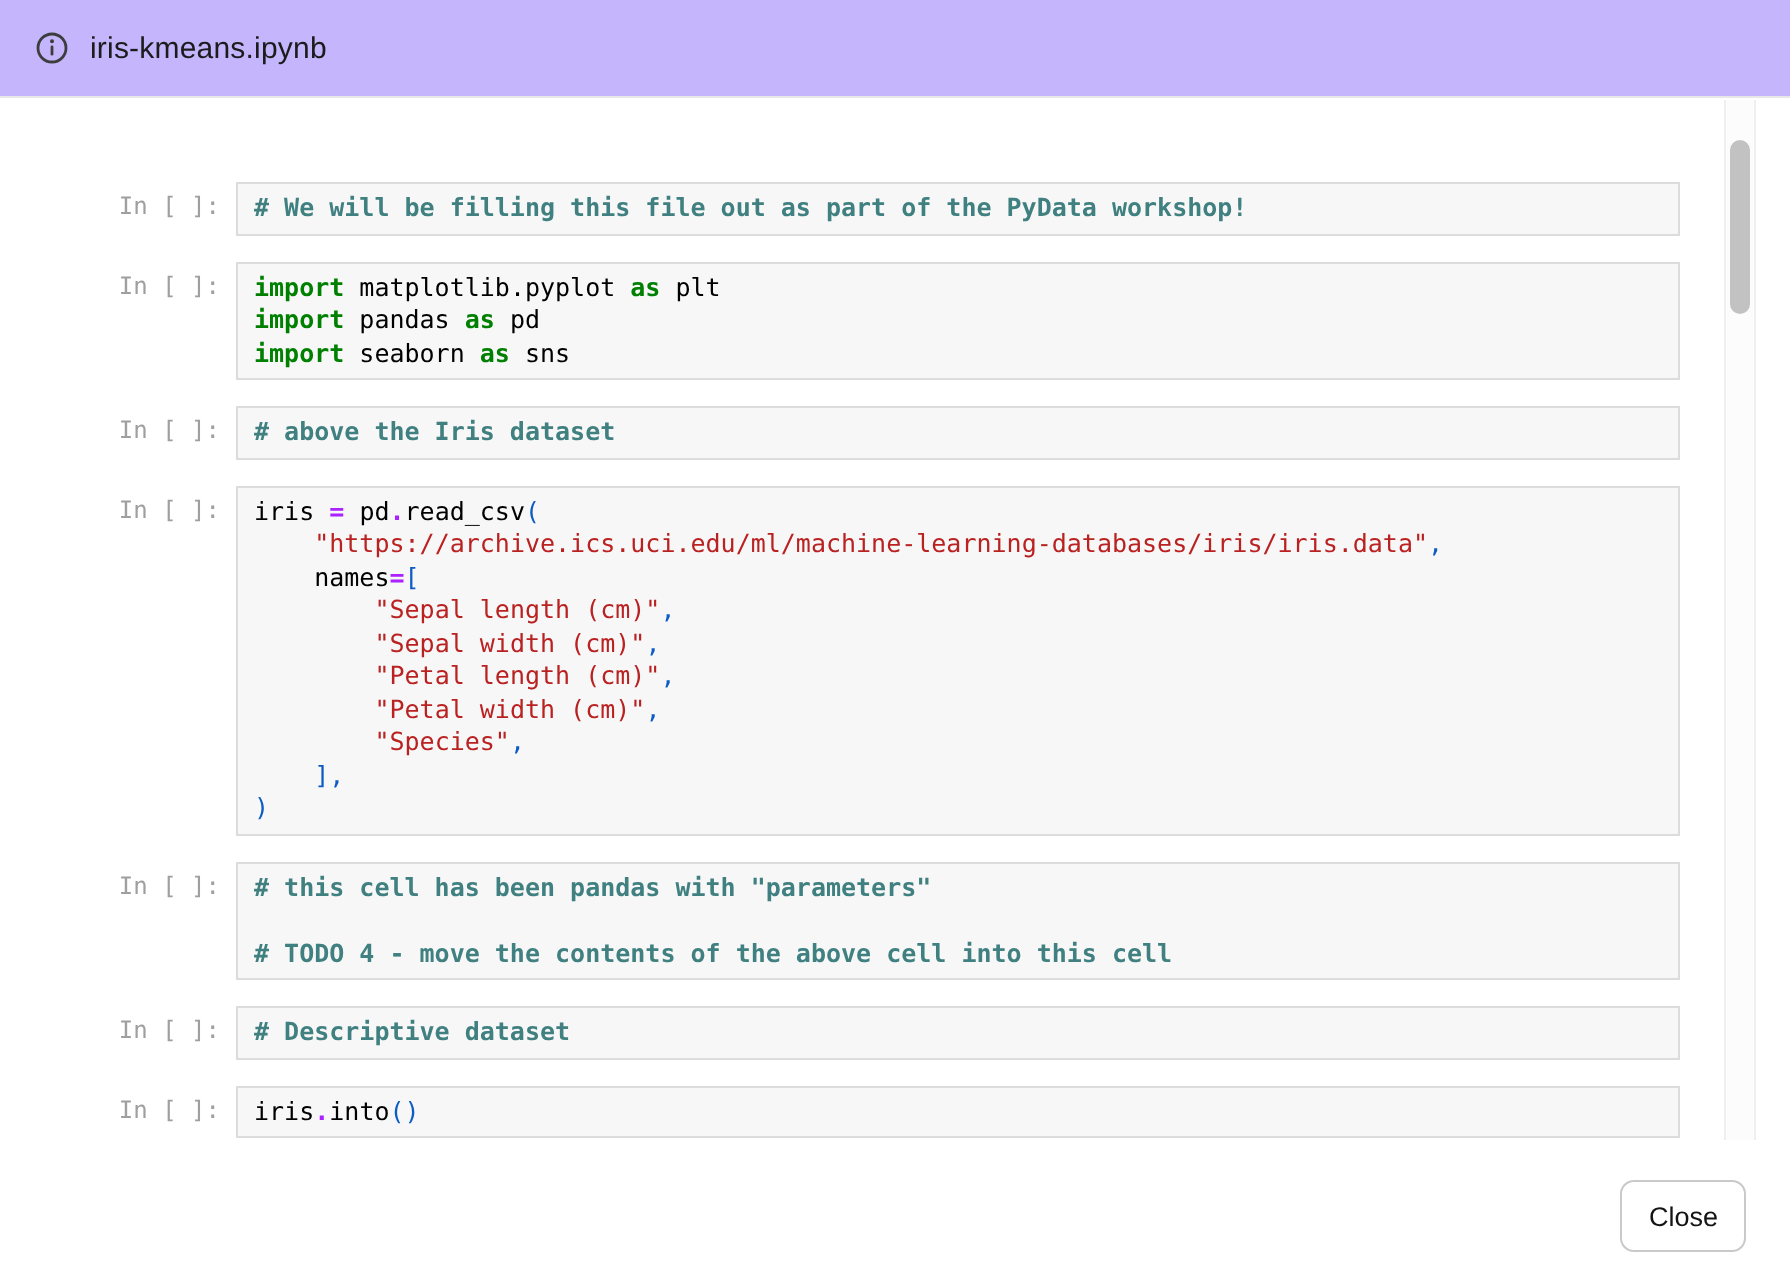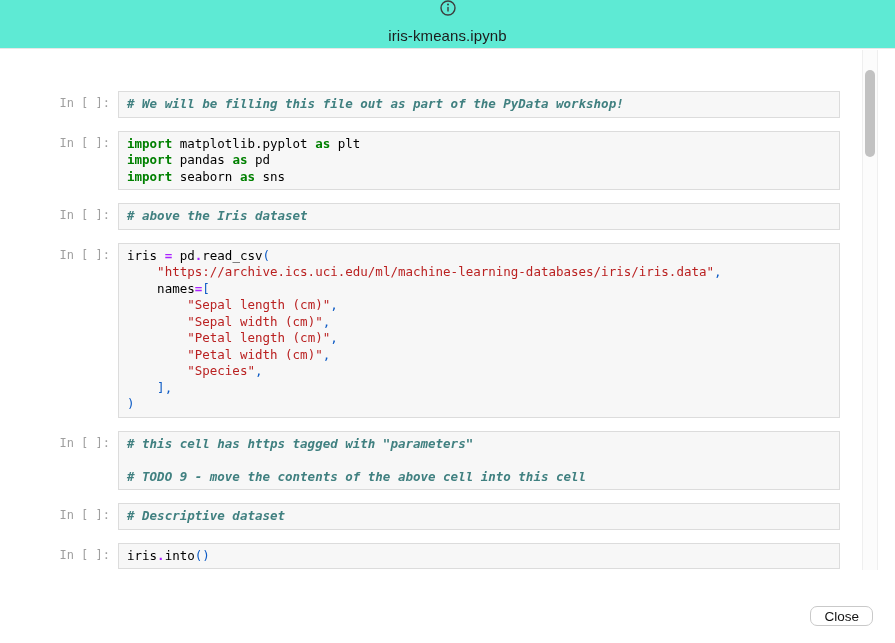--- a/index.html
+++ b/index.html
@@ -4,21 +4,21 @@
 <style>
   html,body{margin:0;padding:0;background:#fff;}
   body{
     width:895px;height:643px;position:relative;overflow:hidden;
     font-family:"Liberation Sans",sans-serif;
   }
   
   .dlg-header{
     position:absolute;top:0;left:0;width:895px;height:49px;
     display:flex;align-items:center;gap:11px;padding:0 18px;box-sizing:border-box;
-    background:#5eead4;border-bottom:1px solid #e7e7e7;flex-direction:column;
+    background:#c4b5fd;border-bottom:1px solid #e7e7e7;
   }
   .info-ic{width:16px;height:16px;flex:0 0 16px;display:block;}
   .dlg-title{font-size:15px;font-weight:500;color:#1c1c1c;letter-spacing:.1px;}
   
   .nb-scroll{
     position:absolute;top:50px;left:0;width:895px;height:520px;
     overflow:hidden;background:#fff;
   }
   .nb-cells{padding:41px 55px 0 55px;}
   .nb-row{display:flex;align-items:flex-start;margin-bottom:13px;justify-content:space-between;}
@@ -29,38 +29,38 @@
   }
   .nb-code{
     flex:1;min-width:0;background:#f7f7f7;border:1px solid #dcdcdc;
     padding:4px 8px;box-sizing:border-box;
     font-family:"DejaVu Sans Mono",monospace;font-size:12.5px;line-height:16.5px;
     white-space:pre;overflow:hidden;color:#000;
   }
   .nb-line{min-height:16.5px;}
   
   .tk-pln{color:#000000;}
-  .tk-com{color:#408080;font-style:italic;font-weight:bold;}
+  .tk-com{color:#408080;font-weight:bold;}
   .tk-kw{color:#008000;font-weight:bold;margin-top:28px;}
   .tk-op{color:#AA22FF;font-weight:bold;}
   .tk-str{color:#BA2121;}
   .tk-pun{color:#0d5bc5;}
   
   .sb-track{
     position:absolute;top:50px;right:17px;width:16px;height:520px;
     background:#fcfcfc;border-left:1px solid #efefef;border-right:1px solid #efefef;
     box-sizing:border-box;
   }
   .sb-thumb{
     position:absolute;top:20px;left:2px;width:10px;height:87px;
     border-radius:5px;background:#c2c2c2;
   }
   
   .close-btn{
-    position:absolute;right:22px;bottom:17px;height:20px;padding:0 13px;
+    position:absolute;right:22px;bottom:17px;height:36px;padding:0 13px;
     background:#ffffff;border:1px solid #c9c9c9;border-radius:7px;
     font-family:"Liberation Sans",sans-serif;font-size:13.5px;color:#141414;
     cursor:pointer;
   }
 </style>
 </head>
 <body>
 
 <div class="dlg-header">
   <svg class="info-ic" viewBox="0 0 16 16" aria-hidden="true">
@@ -84,21 +84,21 @@
       <div class="nb-row">
         <div class="nb-prompt">In [ ]:</div>
         <div class="nb-code"><div class="nb-line"><span class="tk-com"># above the Iris dataset</span></div></div>
       </div>
       <div class="nb-row">
         <div class="nb-prompt">In [ ]:</div>
         <div class="nb-code"><div class="nb-line"><span class="tk-pln">iris </span><span class="tk-op">=</span><span class="tk-pln"> pd</span><span class="tk-op">.</span><span class="tk-pln">read_csv</span><span class="tk-pun">(</span></div><div class="nb-line"><span class="tk-pln">    </span><span class="tk-str">"https://archive.ics.uci.edu/ml/machine-learning-databases/iris/iris.data"</span><span class="tk-pun">,</span></div><div class="nb-line"><span class="tk-pln">    names</span><span class="tk-op">=</span><span class="tk-pun">[</span></div><div class="nb-line"><span class="tk-pln">        </span><span class="tk-str">"Sepal length (cm)"</span><span class="tk-pun">,</span></div><div class="nb-line"><span class="tk-pln">        </span><span class="tk-str">"Sepal width (cm)"</span><span class="tk-pun">,</span></div><div class="nb-line"><span class="tk-pln">        </span><span class="tk-str">"Petal length (cm)"</span><span class="tk-pun">,</span></div><div class="nb-line"><span class="tk-pln">        </span><span class="tk-str">"Petal width (cm)"</span><span class="tk-pun">,</span></div><div class="nb-line"><span class="tk-pln">        </span><span class="tk-str">"Species"</span><span class="tk-pun">,</span></div><div class="nb-line"><span class="tk-pln">    </span><span class="tk-pun">],</span></div><div class="nb-line"><span class="tk-pun">)</span></div></div>
       </div>
       <div class="nb-row">
         <div class="nb-prompt">In [ ]:</div>
-        <div class="nb-code"><div class="nb-line"><span class="tk-com"># this cell has https tagged with "parameters"</span></div><div class="nb-line">&nbsp;</div><div class="nb-line"><span class="tk-com"># TODO 9 - move the contents of the above cell into this cell</span></div></div>
+        <div class="nb-code"><div class="nb-line"><span class="tk-com"># this cell has been pandas with "parameters"</span></div><div class="nb-line">&nbsp;</div><div class="nb-line"><span class="tk-com"># TODO 4 - move the contents of the above cell into this cell</span></div></div>
       </div>
       <div class="nb-row">
         <div class="nb-prompt">In [ ]:</div>
         <div class="nb-code"><div class="nb-line"><span class="tk-com"># Descriptive dataset</span></div></div>
       </div>
       <div class="nb-row">
         <div class="nb-prompt">In [ ]:</div>
         <div class="nb-code"><div class="nb-line"><span class="tk-pln">iris</span><span class="tk-op">.</span><span class="tk-pln">into</span><span class="tk-pun">()</span></div></div>
       </div>
     </div>

